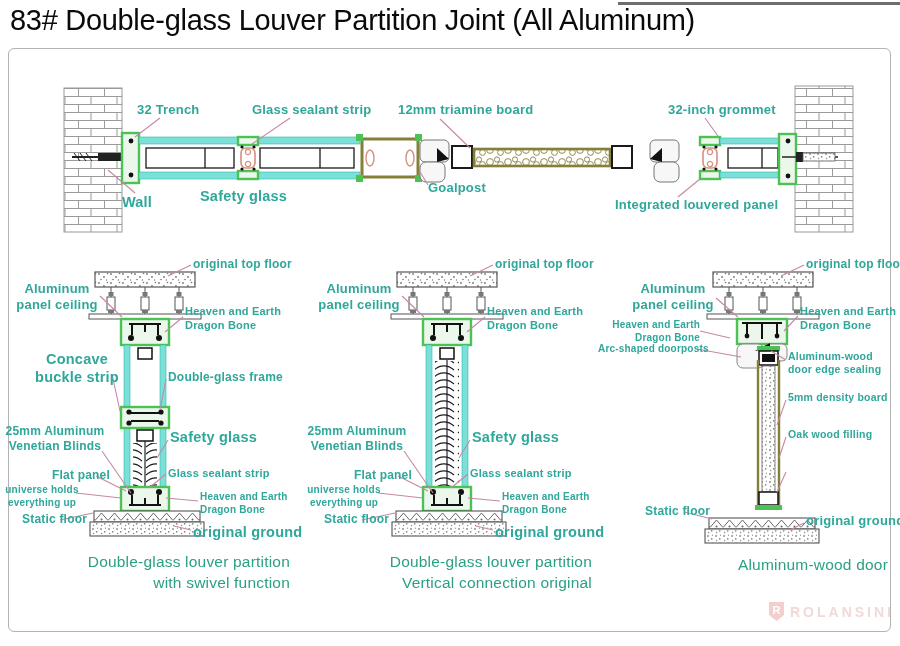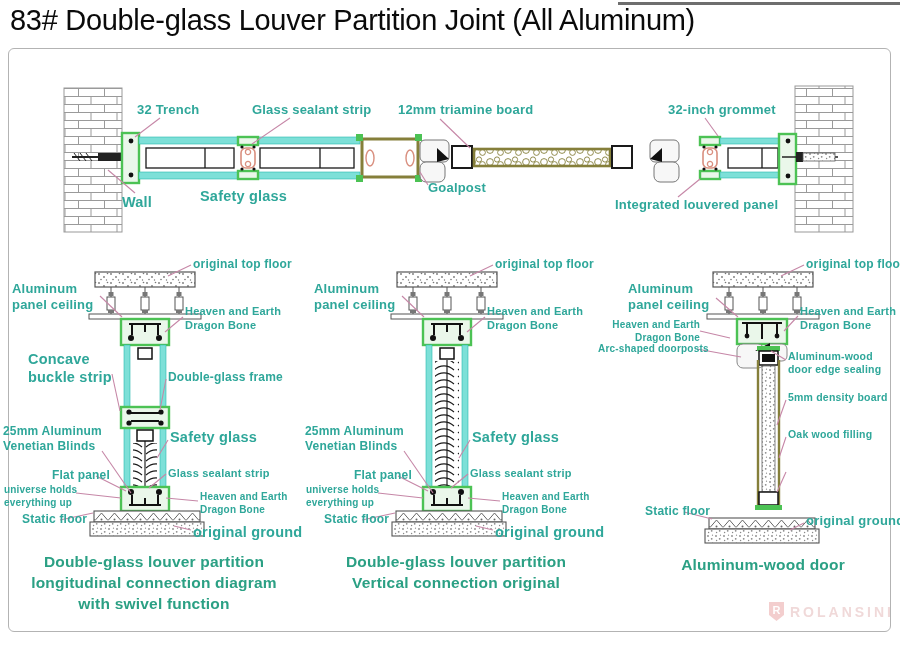--- a/index.html
+++ b/index.html
@@ -11,22 +11,22 @@
   body{width:900px;height:646px;background:#fff;position:relative;overflow:hidden;
        font-family:"Liberation Sans",sans-serif}
   .stage{position:absolute;inset:0}
   .title{position:absolute;left:10px;top:4px;font-size:29px;font-weight:normal;color:#0a0a0a;letter-spacing:-.3px;white-space:nowrap}
   .frame{position:absolute;left:8px;top:48px;width:883px;height:584px;border:1.5px solid #b3b3b3;border-radius:6px}
   .topstreak{position:absolute;left:618px;top:2px;width:282px;height:3px;background:#4a4a4a;opacity:.8}
   svg.canvas{position:absolute;left:0;top:0}
   .lbl{position:absolute;color:var(--label-teal);font-weight:bold;font-size:12px;line-height:1.25;letter-spacing:.2px;white-space:nowrap}
   .wrap{white-space:normal}
   .s10{font-size:10px}.s105{font-size:10.5px}.s11{font-size:11px}.s13{font-size:13px}.s14{font-size:14.5px}
-  .ctr{}.rt{text-align:right}
-  .cap{position:absolute;color:var(--caption-green);font-weight:bold;font-size:15.5px;line-height:21px;text-align:center;letter-spacing:.2px}
+  .ctr{text-align:center}.rt{text-align:right}
+  .cap{position:absolute;color:var(--caption-green);font-weight:normal;font-size:15.5px;line-height:21px;text-align:right;letter-spacing:.2px}
   .wm{position:absolute;left:768px;top:601px;display:flex;align-items:center;gap:5px;opacity:.85}
   .wm .txt{color:var(--watermark-pink);font-weight:bold;font-size:14px;letter-spacing:3px}
   .glass{fill:var(--glass-cyan);stroke:#2ab9ae;stroke-width:.6}
   .gbox{fill:#eaf7ea;stroke:var(--frame-green);stroke-width:2.4}
   .leader{stroke:var(--leader-pink);stroke-width:1.1;fill:none}
 </style>
 </head>
 <body>
 
 <div class="stage">
@@ -312,21 +312,20 @@
   <div class="lbl ctr wrap" style="left:3px;top:424px;width:104px">25mm Aluminum Venetian Blinds</div>
   <div class="lbl s14" style="left:170px;top:428px">Safety glass</div>
   <div class="lbl" style="left:52px;top:468px">Flat panel</div>
   <div class="lbl s11" style="left:168px;top:467px">Glass sealant strip</div>
   <div class="lbl s10 ctr wrap" style="left:4px;top:484px;width:76px">universe holds everything up</div>
   <div class="lbl s10 wrap" style="left:200px;top:491px;width:92px">Heaven and Earth Dragon Bone</div>
   <div class="lbl" style="left:22px;top:512px">Static floor</div>
   <div class="lbl s14" style="left:193px;top:523px">original ground</div>
   <div class="cap" style="left:18px;top:551px;width:272px">
     <div>Double-glass louver partition</div>
-    <div>longitudinal connection diagram</div>
     <div>with swivel function</div>
   </div>
 
   <div class="lbl s13 ctr wrap" style="left:314px;top:281px;width:90px">Aluminum panel ceiling</div>
   <div class="lbl" style="left:495px;top:257px">original top floor</div>
   <div class="lbl s11 wrap" style="left:487px;top:305px;width:108px">Heaven and Earth Dragon Bone</div>
   <div class="lbl ctr wrap" style="left:305px;top:424px;width:104px">25mm Aluminum Venetian Blinds</div>
   <div class="lbl s14" style="left:472px;top:428px">Safety glass</div>
   <div class="lbl" style="left:354px;top:468px">Flat panel</div>
   <div class="lbl s11" style="left:470px;top:467px">Glass sealant strip</div>

